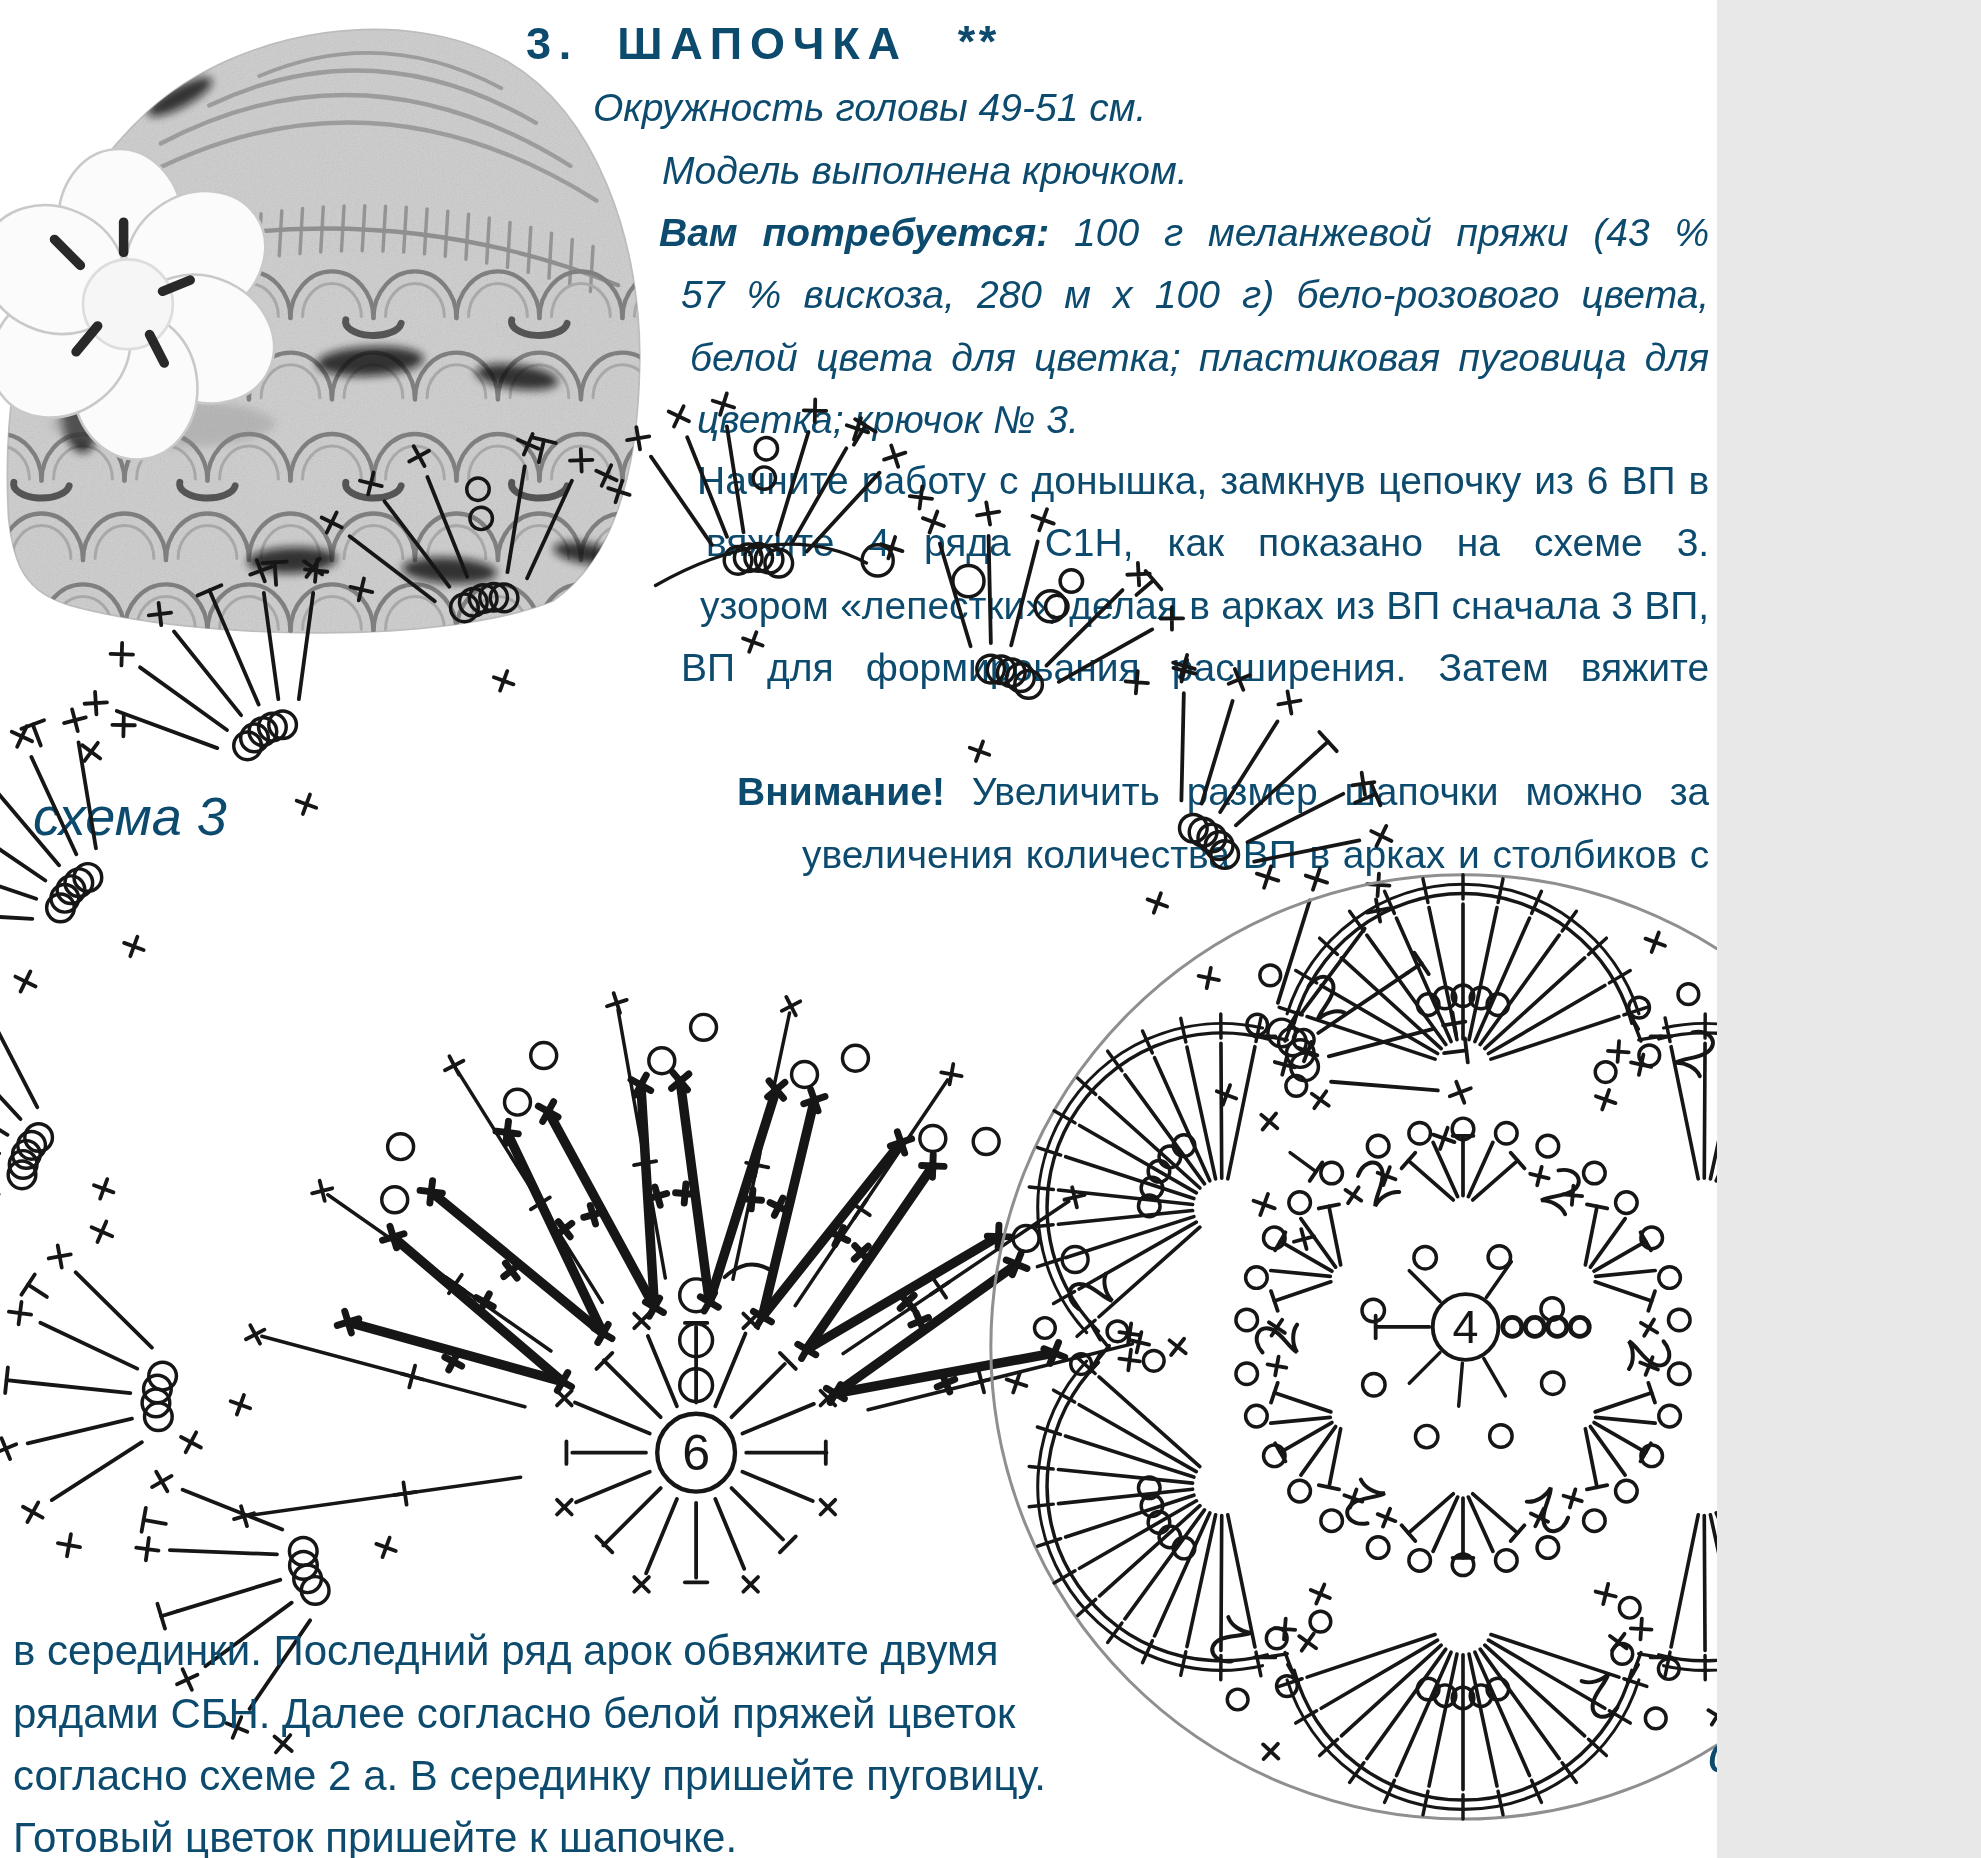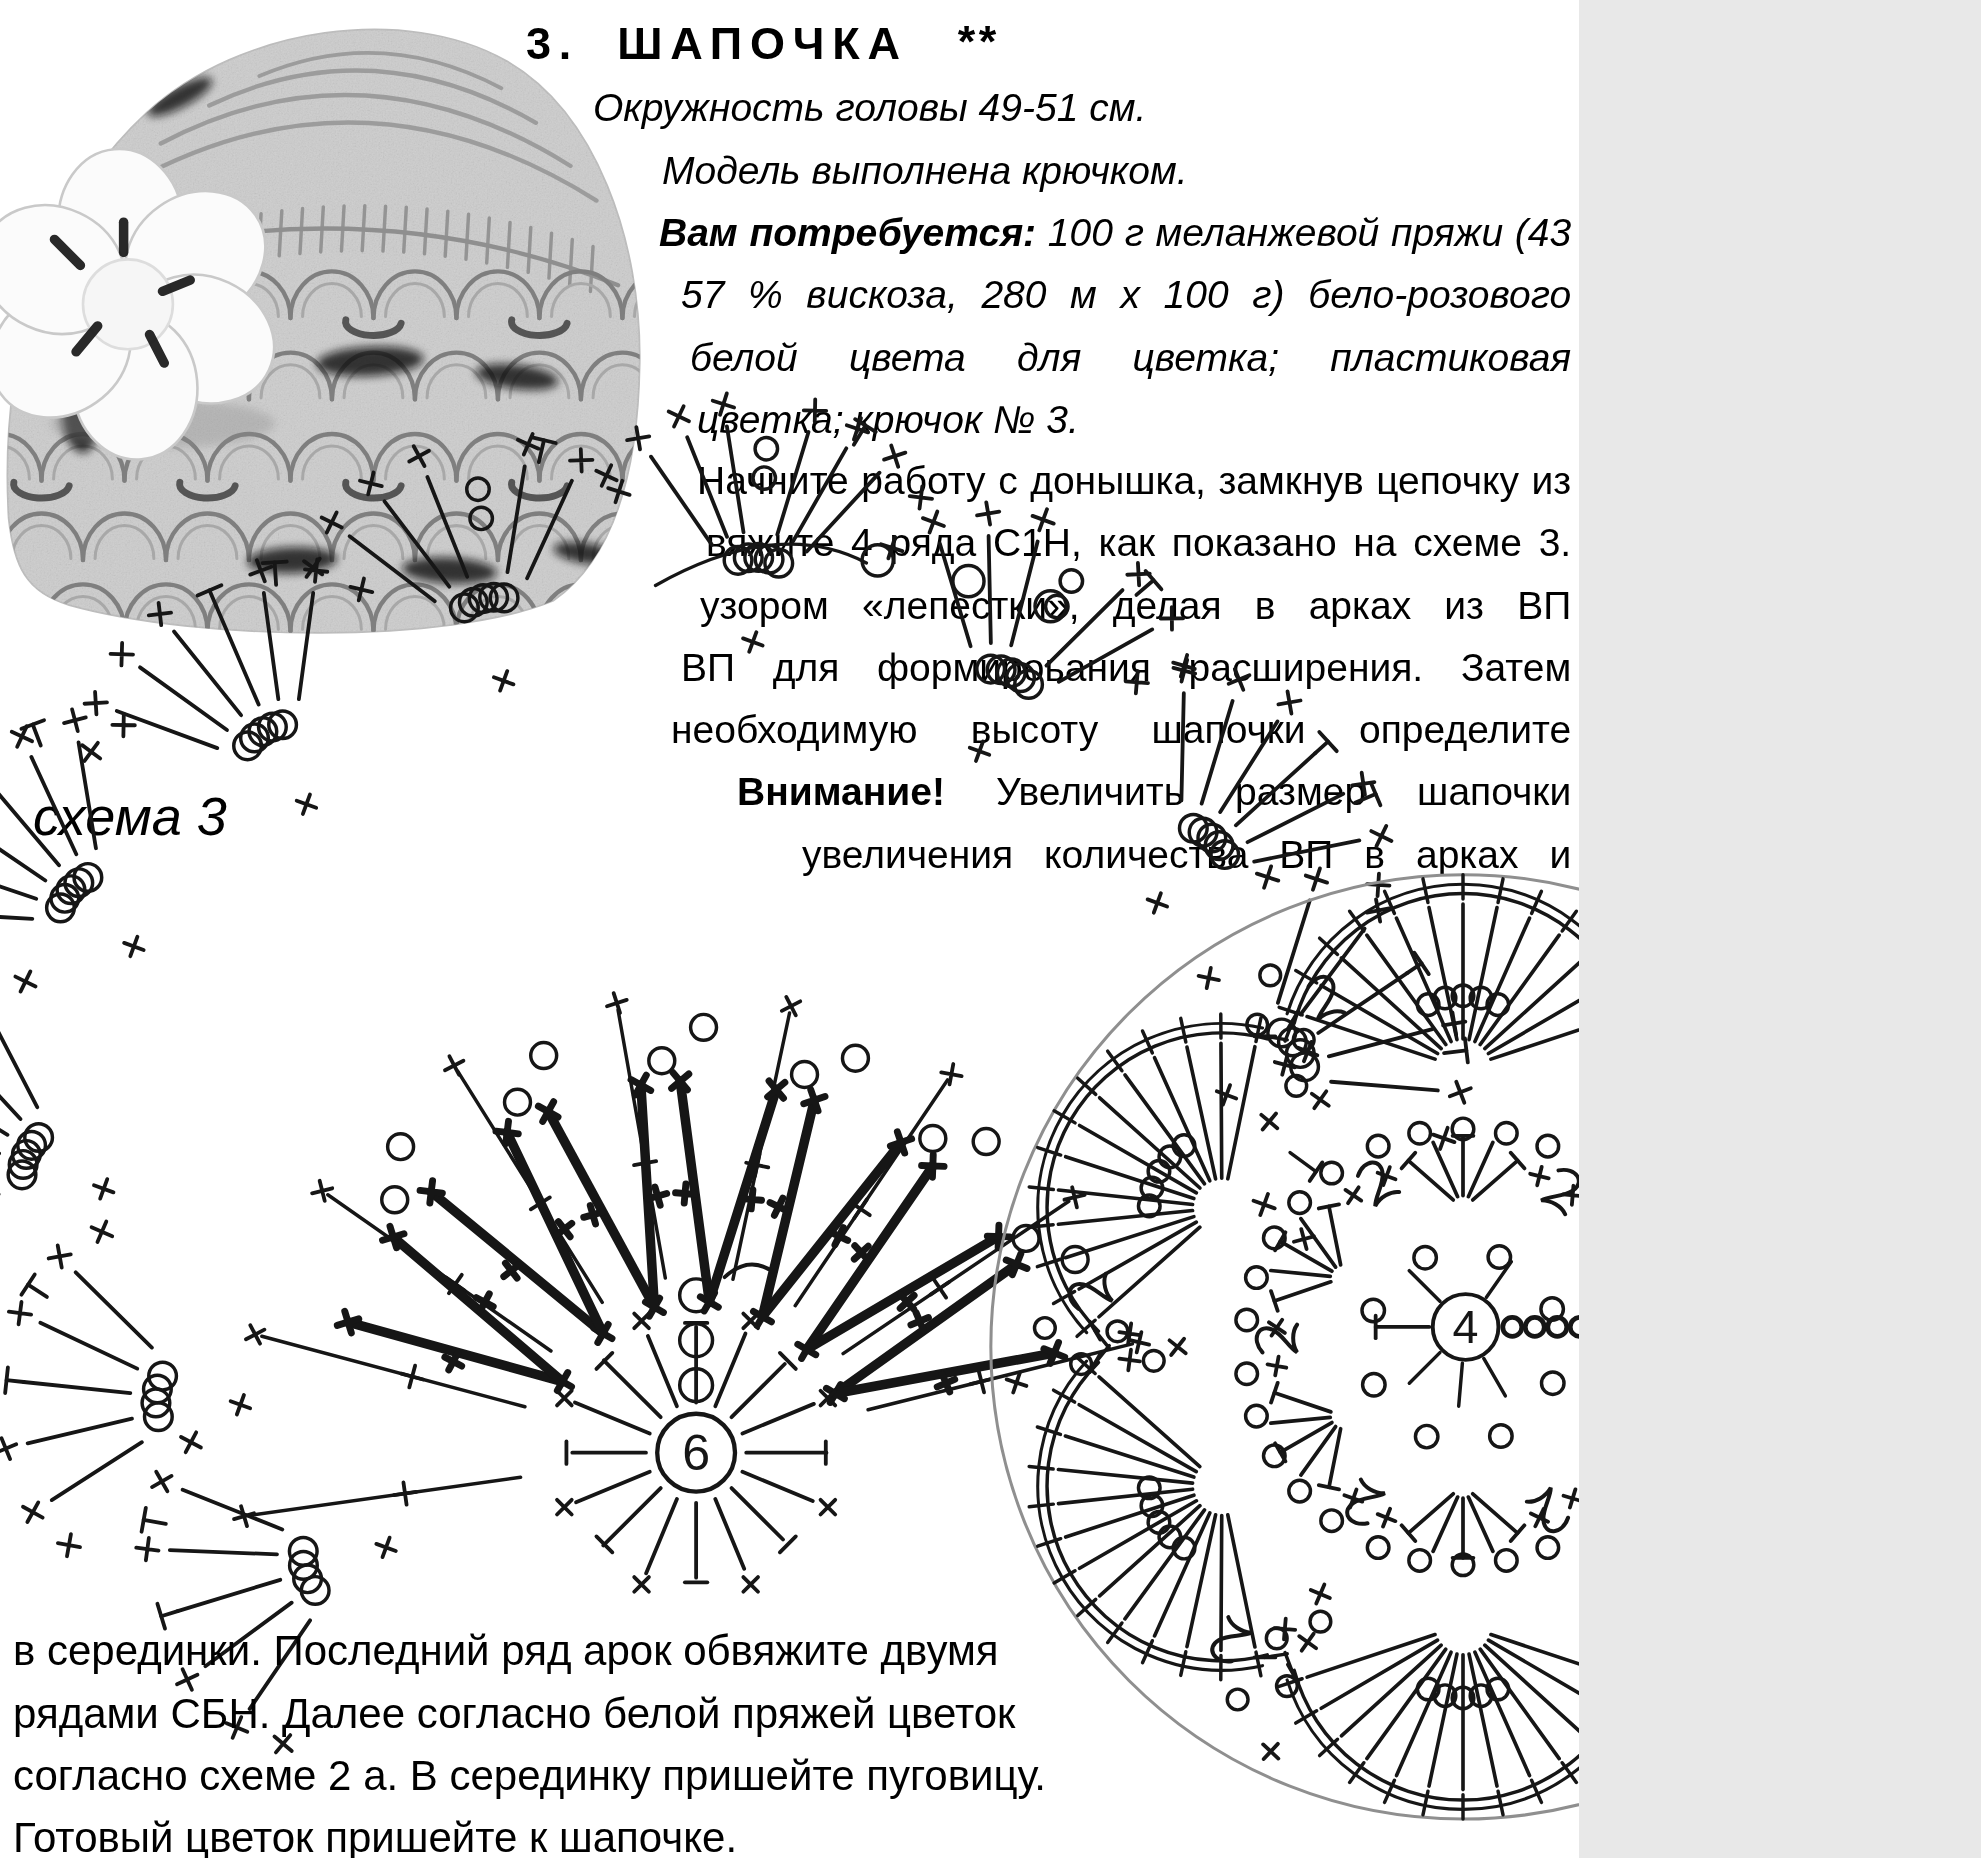--- a/index.html
+++ b/index.html
@@ -1,17 +1,17 @@
 <!DOCTYPE html>
 <html style="font-size:14px"><head>
 <meta charset="utf-8">
 <style>
   html,body{margin:0;padding:0;background:#e8e8e8;}
-  #page{position:relative;width:1579px;height:1858px;background:#ffffff;overflow:hidden;
-        font-family:"Liberation Sans",sans-serif;color:#000000;}
+  #page{position:relative;width:1717px;height:1858px;background:#ffffff;overflow:hidden;
+        font-family:"Liberation Sans",sans-serif;color:#0c4a6e;}
   .tl{position:absolute;font-size:39px;line-height:1.12;white-space:nowrap;}
   .jl{white-space:normal;text-align:justify;text-align-last:justify;overflow:hidden;height:50px;}
   .it{font-style:italic;}
   .bd{font-weight:700;}
   .title{font-size:45px;font-weight:700;letter-spacing:7.8px;}
   .lbl{position:absolute;font-size:54px;font-weight:400;font-style:italic;white-space:nowrap;}
   .foot{position:absolute;font-size:42px;white-space:nowrap;}
   svg{position:absolute;}
 </style>
 </head>
@@ -197,21 +197,20 @@
 
   <div class="tl jl" style="left:659px;top:211px;right:7.8px;"><span class="bd it">Вам потребуется:</span><span class="it"> 100 г меланжевой пряжи (43 % хлопок,</span></div>
   <div class="tl it jl" style="left:681px;top:273px;right:7.8px;">57 % вискоза, 280 м х 100 г) бело-розового цвета, немного</div>
   <div class="tl it jl" style="left:690px;top:336px;right:7.8px;">белой цвета для цветка; пластиковая пуговица для серединки</div>
   <div class="tl it" style="left:697px;top:398px;">цветка; крючок № 3.</div>
 
   <div class="tl jl" style="left:697px;top:459px;right:7.8px;">Начните работу с донышка, замкнув цепочку из 6 ВП в круг, и</div>
   <div class="tl jl" style="left:706px;top:521px;right:7.8px;">вяжите 4 ряда С1Н, как показано на схеме 3. Продолжите работу</div>
   <div class="tl jl" style="left:700px;top:584px;right:7.8px;">узором «лепестки», делая в арках из ВП сначала 3 ВП, затем 4</div>
   <div class="tl jl" style="left:681px;top:646px;right:7.8px;">ВП для формироьания расширения. Затем вяжите прямо,</div>
-  <div class="tl jl" style="left:671px;top:708px;right:7.8px;">необходимую высоту шапочки определите примеркой.</div>
 
   <div class="tl jl" style="left:737px;top:770px;right:7.8px;"><span class="bd">Внимание!</span><span> Увеличить размер шапочки можно за счет</span></div>
   <div class="tl jl" style="left:802px;top:833px;right:7.8px;">увеличения количества ВП в арках и столбиков с накидом</div>
 
   <div class="lbl" style="left:33px;top:785px;">схема 3</div>
   <svg id="svg3" style="left:0;top:480px;overflow:visible;" width="1349" height="1098" viewBox="0 0 1560 1270">
       <g stroke="#161616" fill="none" stroke-linecap="round">
         <circle cx="364.4" cy="1284.4" r="16" stroke-width="4" fill="none"></circle>
         <circle cx="355.6" cy="1270.9" r="16" stroke-width="4" fill="none"></circle>
         <circle cx="350.8" cy="1255.4" r="16" stroke-width="4" fill="none"></circle>

